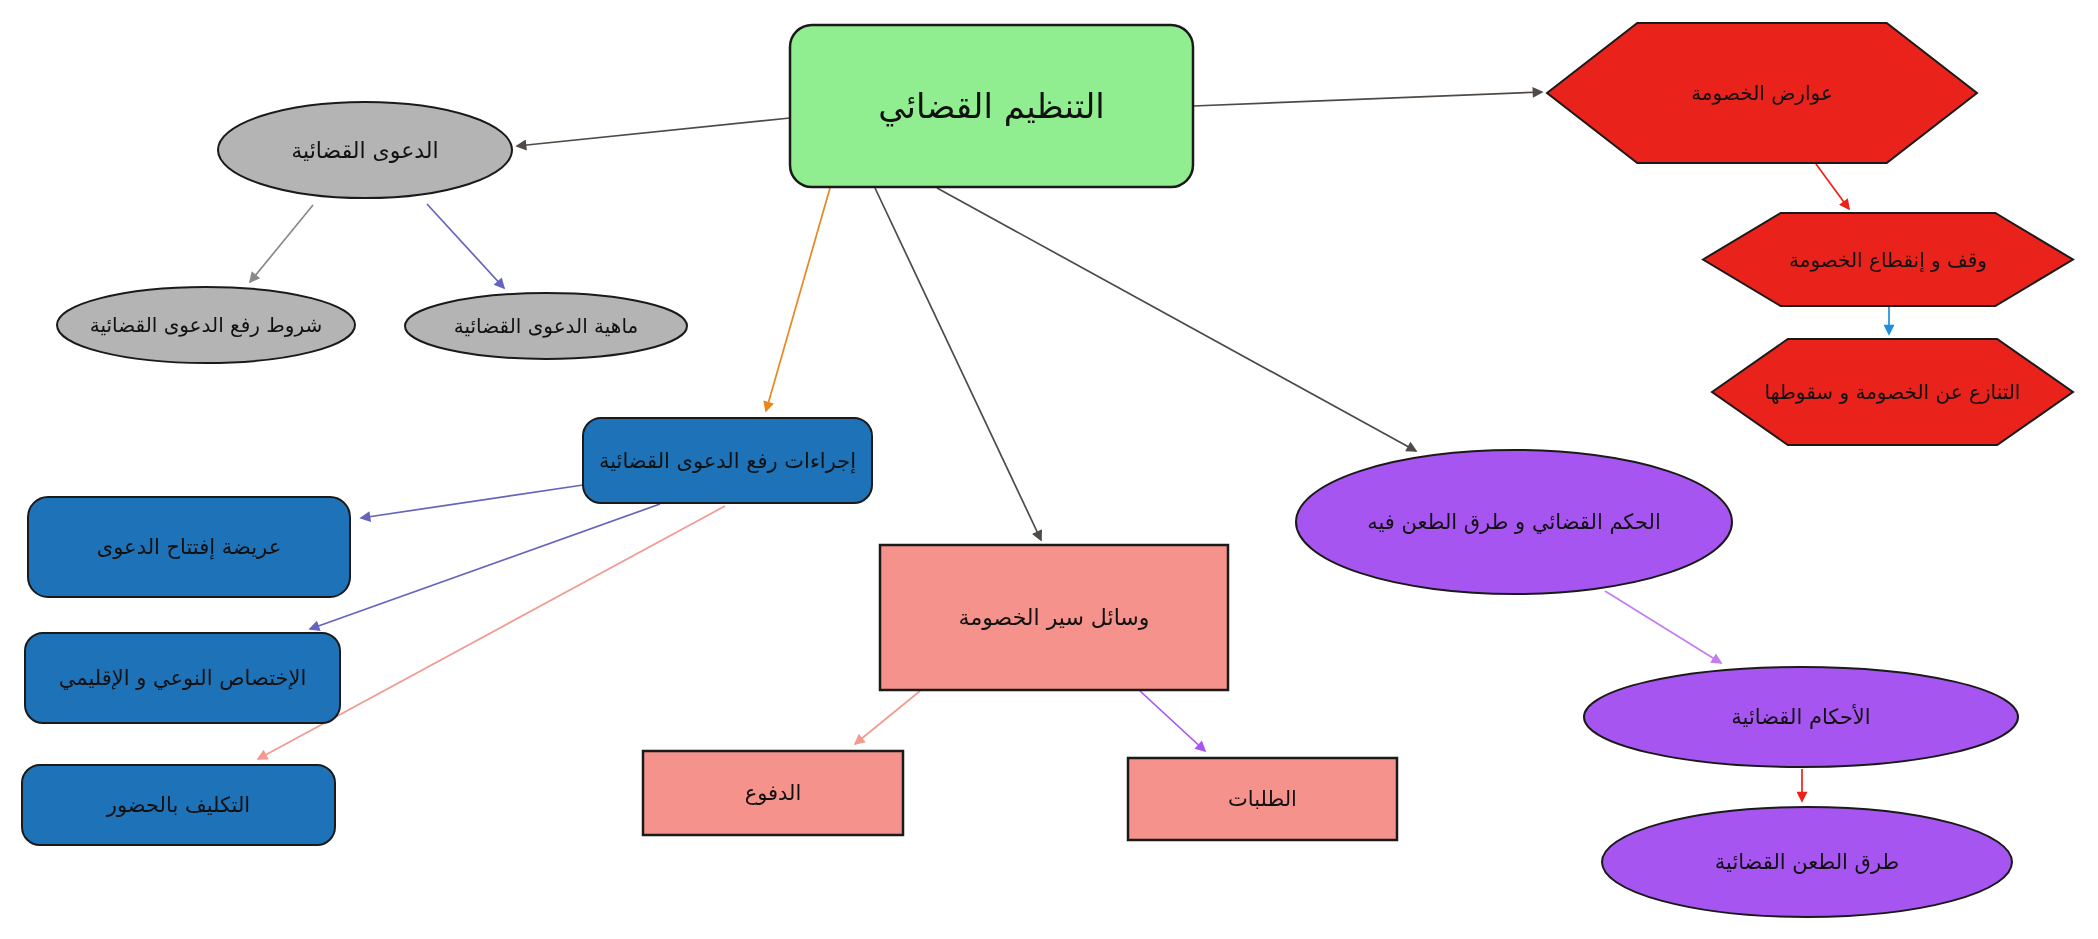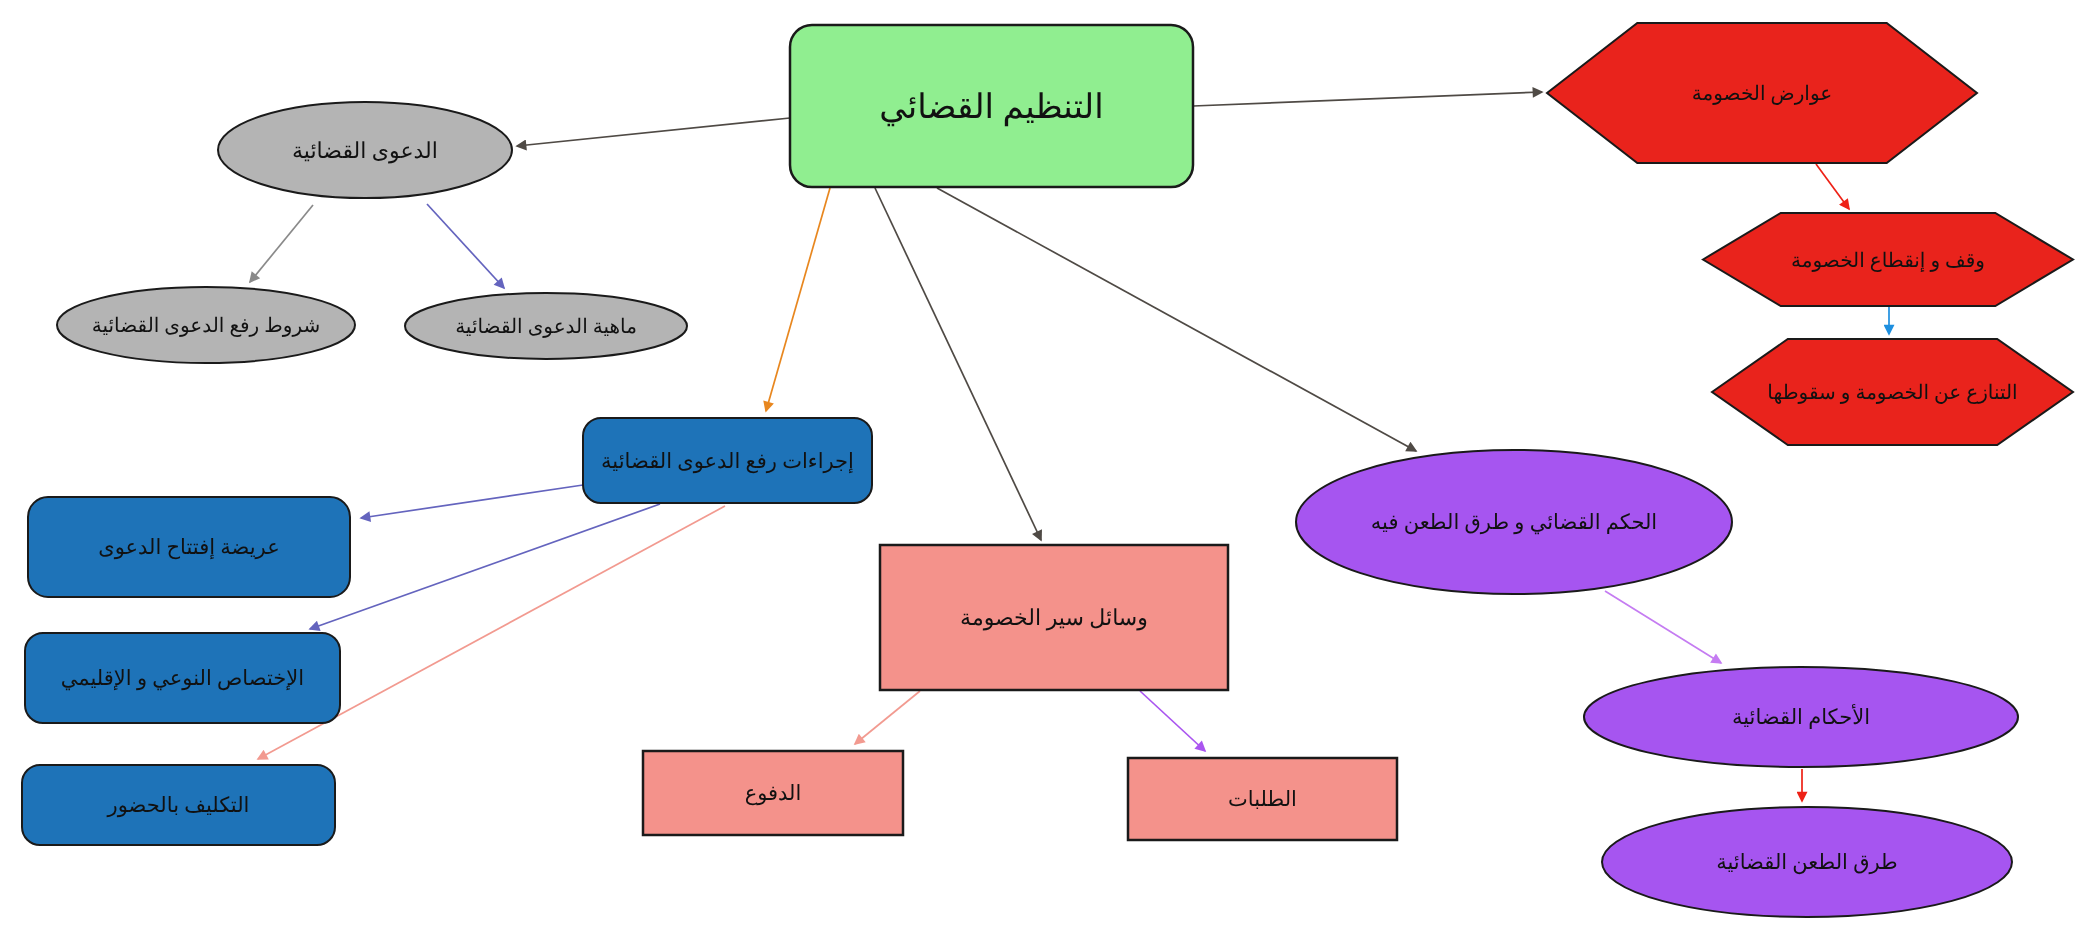--- a/index.html
+++ b/index.html
@@ -1,18 +1,18 @@
 <!DOCTYPE html>
 <html lang="ar"><head>
 <meta charset="utf-8">
 <title>التنظيم القضائي</title>
 <style>
   html,body{margin:0;padding:0;background:#ffffff;}
   body{font-family:"DejaVu Sans",sans-serif;}
-  #canvas{position:relative;width:2098px;height:939px;background:#ffffff;overflow:hidden;font-family:Liberation Serif, serif;}
+  #canvas{position:relative;width:2098px;height:939px;background:#ffffff;overflow:hidden;}
   #diagram{position:absolute;left:0;top:0;}
   #diagram text{fill:#111111;direction:rtl;unicode-bidi:plaintext;}
   #diagram g[data-interactable="true"]{cursor:pointer;}
 </style>
 </head>
 <body>
 
 <div id="canvas" data-interactable="false">
   <svg id="diagram" data-interactable="false" width="2098" height="939" viewBox="0 0 2098 939" xmlns="http://www.w3.org/2000/svg">
       <defs>

